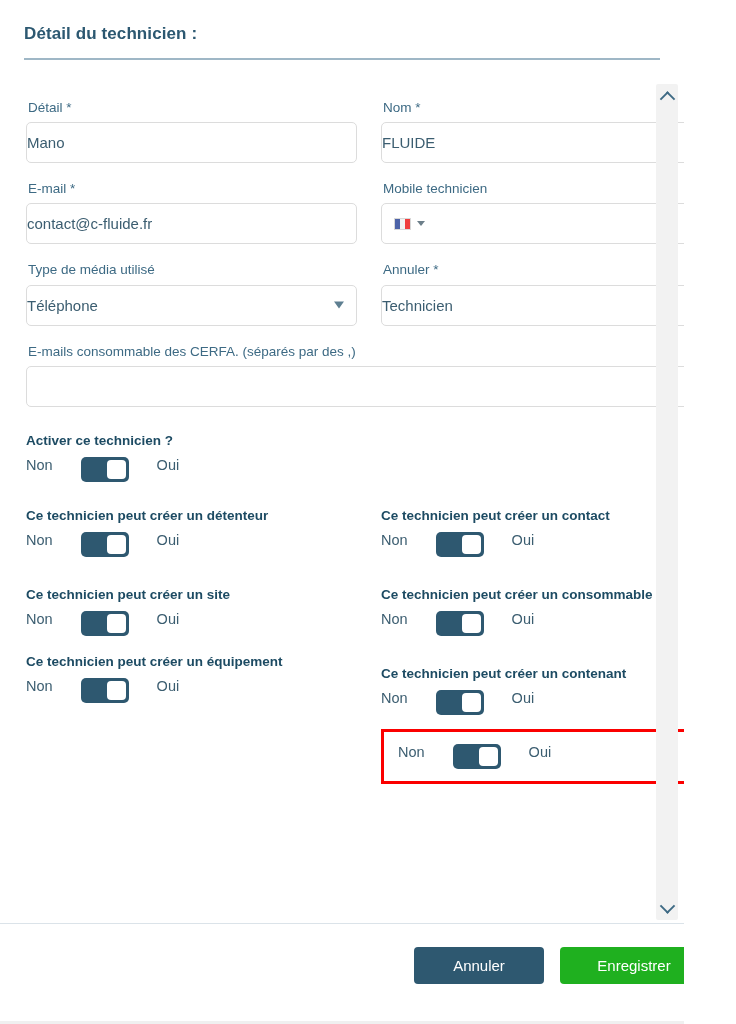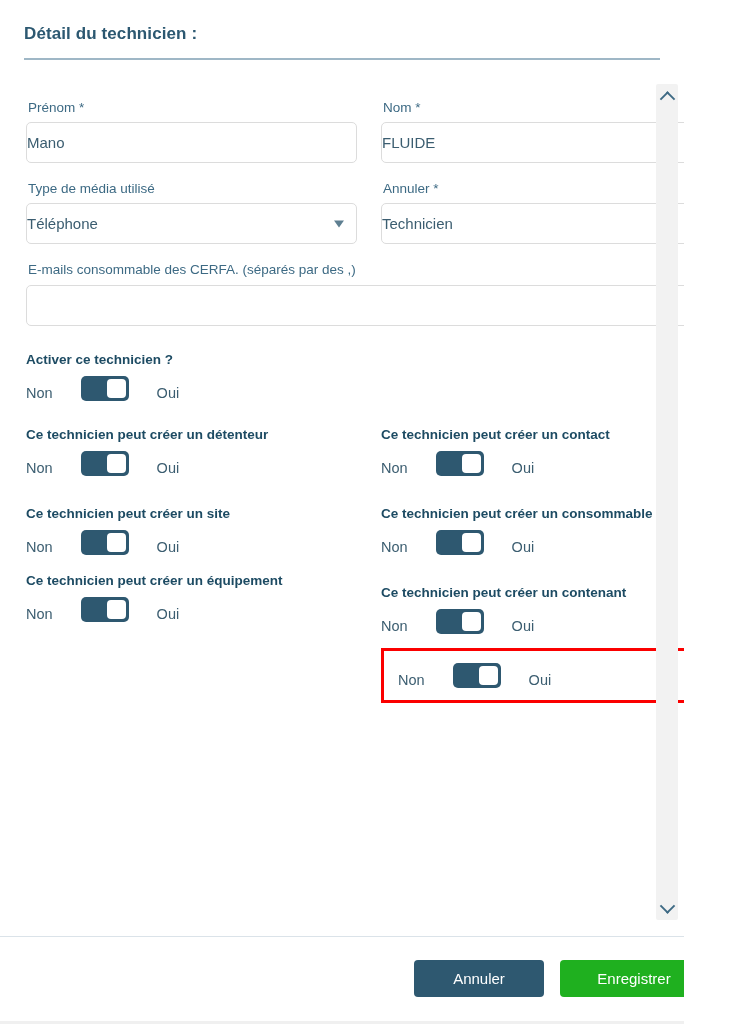--- a/index.html
+++ b/index.html
@@ -137,21 +137,21 @@
   .toggle-block { margin-top: 20px; }
   .toggle-title {
     font-size: 13.5px;
     font-weight: bold;
     color: #1d4b63;
     line-height: 1.42;
     margin-bottom: 7px;
   }
   .toggle-line {
     display: flex;
-    align-items: flex-end;
+    align-items: flex-start;
     gap: 28px;
   }
   .tg-label {
     font-size: 14.5px;
     color: #3b5d70;
   }
   .switch {
     position: relative;
     width: 48px; height: 25px;
     border-radius: 5px;
@@ -221,21 +221,21 @@
     position: absolute;
     left: 0; top: 24px;
     width: 22px; height: 0px;
     background: #dadada;
     border-radius: 2px;
   }
 
   
   .modal-footer {
     position: absolute;
-    left: 0; bottom: 4px;
+    left: 0; bottom: 17px;
     width: 736px; height: 84px;
     background: #ffffff;
     border-top: 1px solid #dbe3e9;
     display: flex;
     align-items: center;
     justify-content: flex-end;
     padding-right: 28px;
     gap: 16px;
   }
   .btn {
@@ -266,29 +266,42 @@
 
   <div class="modal-header">
     <div class="modal-title">Détail du technicien :</div>
     <div class="header-rule"></div>
   </div>
 
   <div class="modal-body">
 
     <div class="row">
       <div class="field">
-        <label class="field-label">Prénom *</label>
+        <label class="field-label">Détail *</label>
         <input class="input" type="text" value="Mano" style="">
       </div>
       <div class="field">
         <label class="field-label">Nom *</label>
         <input class="input" type="text" value="FLUIDE" style="">
       </div>
     </div>
 
+    <div class="row">
+      <div class="field">
+        <label class="field-label">E-mail *</label>
+        <input class="input" type="text" value="contact@c-fluide.fr" style="">
+      </div>
+      <div class="field">
+        <label class="field-label">Mobile technicien</label>
+        <div class="phone-field">
+          <span class="flag"></span>
+          <span class="phone-caret"></span>
+        </div>
+      </div>
+    </div>
 
     <div class="row">
       <div class="field">
         <label class="field-label">Type de média utilisé</label>
         <div class="select-wrap">
           <input class="input" type="text" readonly="" value="Téléphone" style="">
           <span class="caret"></span>
         </div>
       </div>
       <div class="field">

